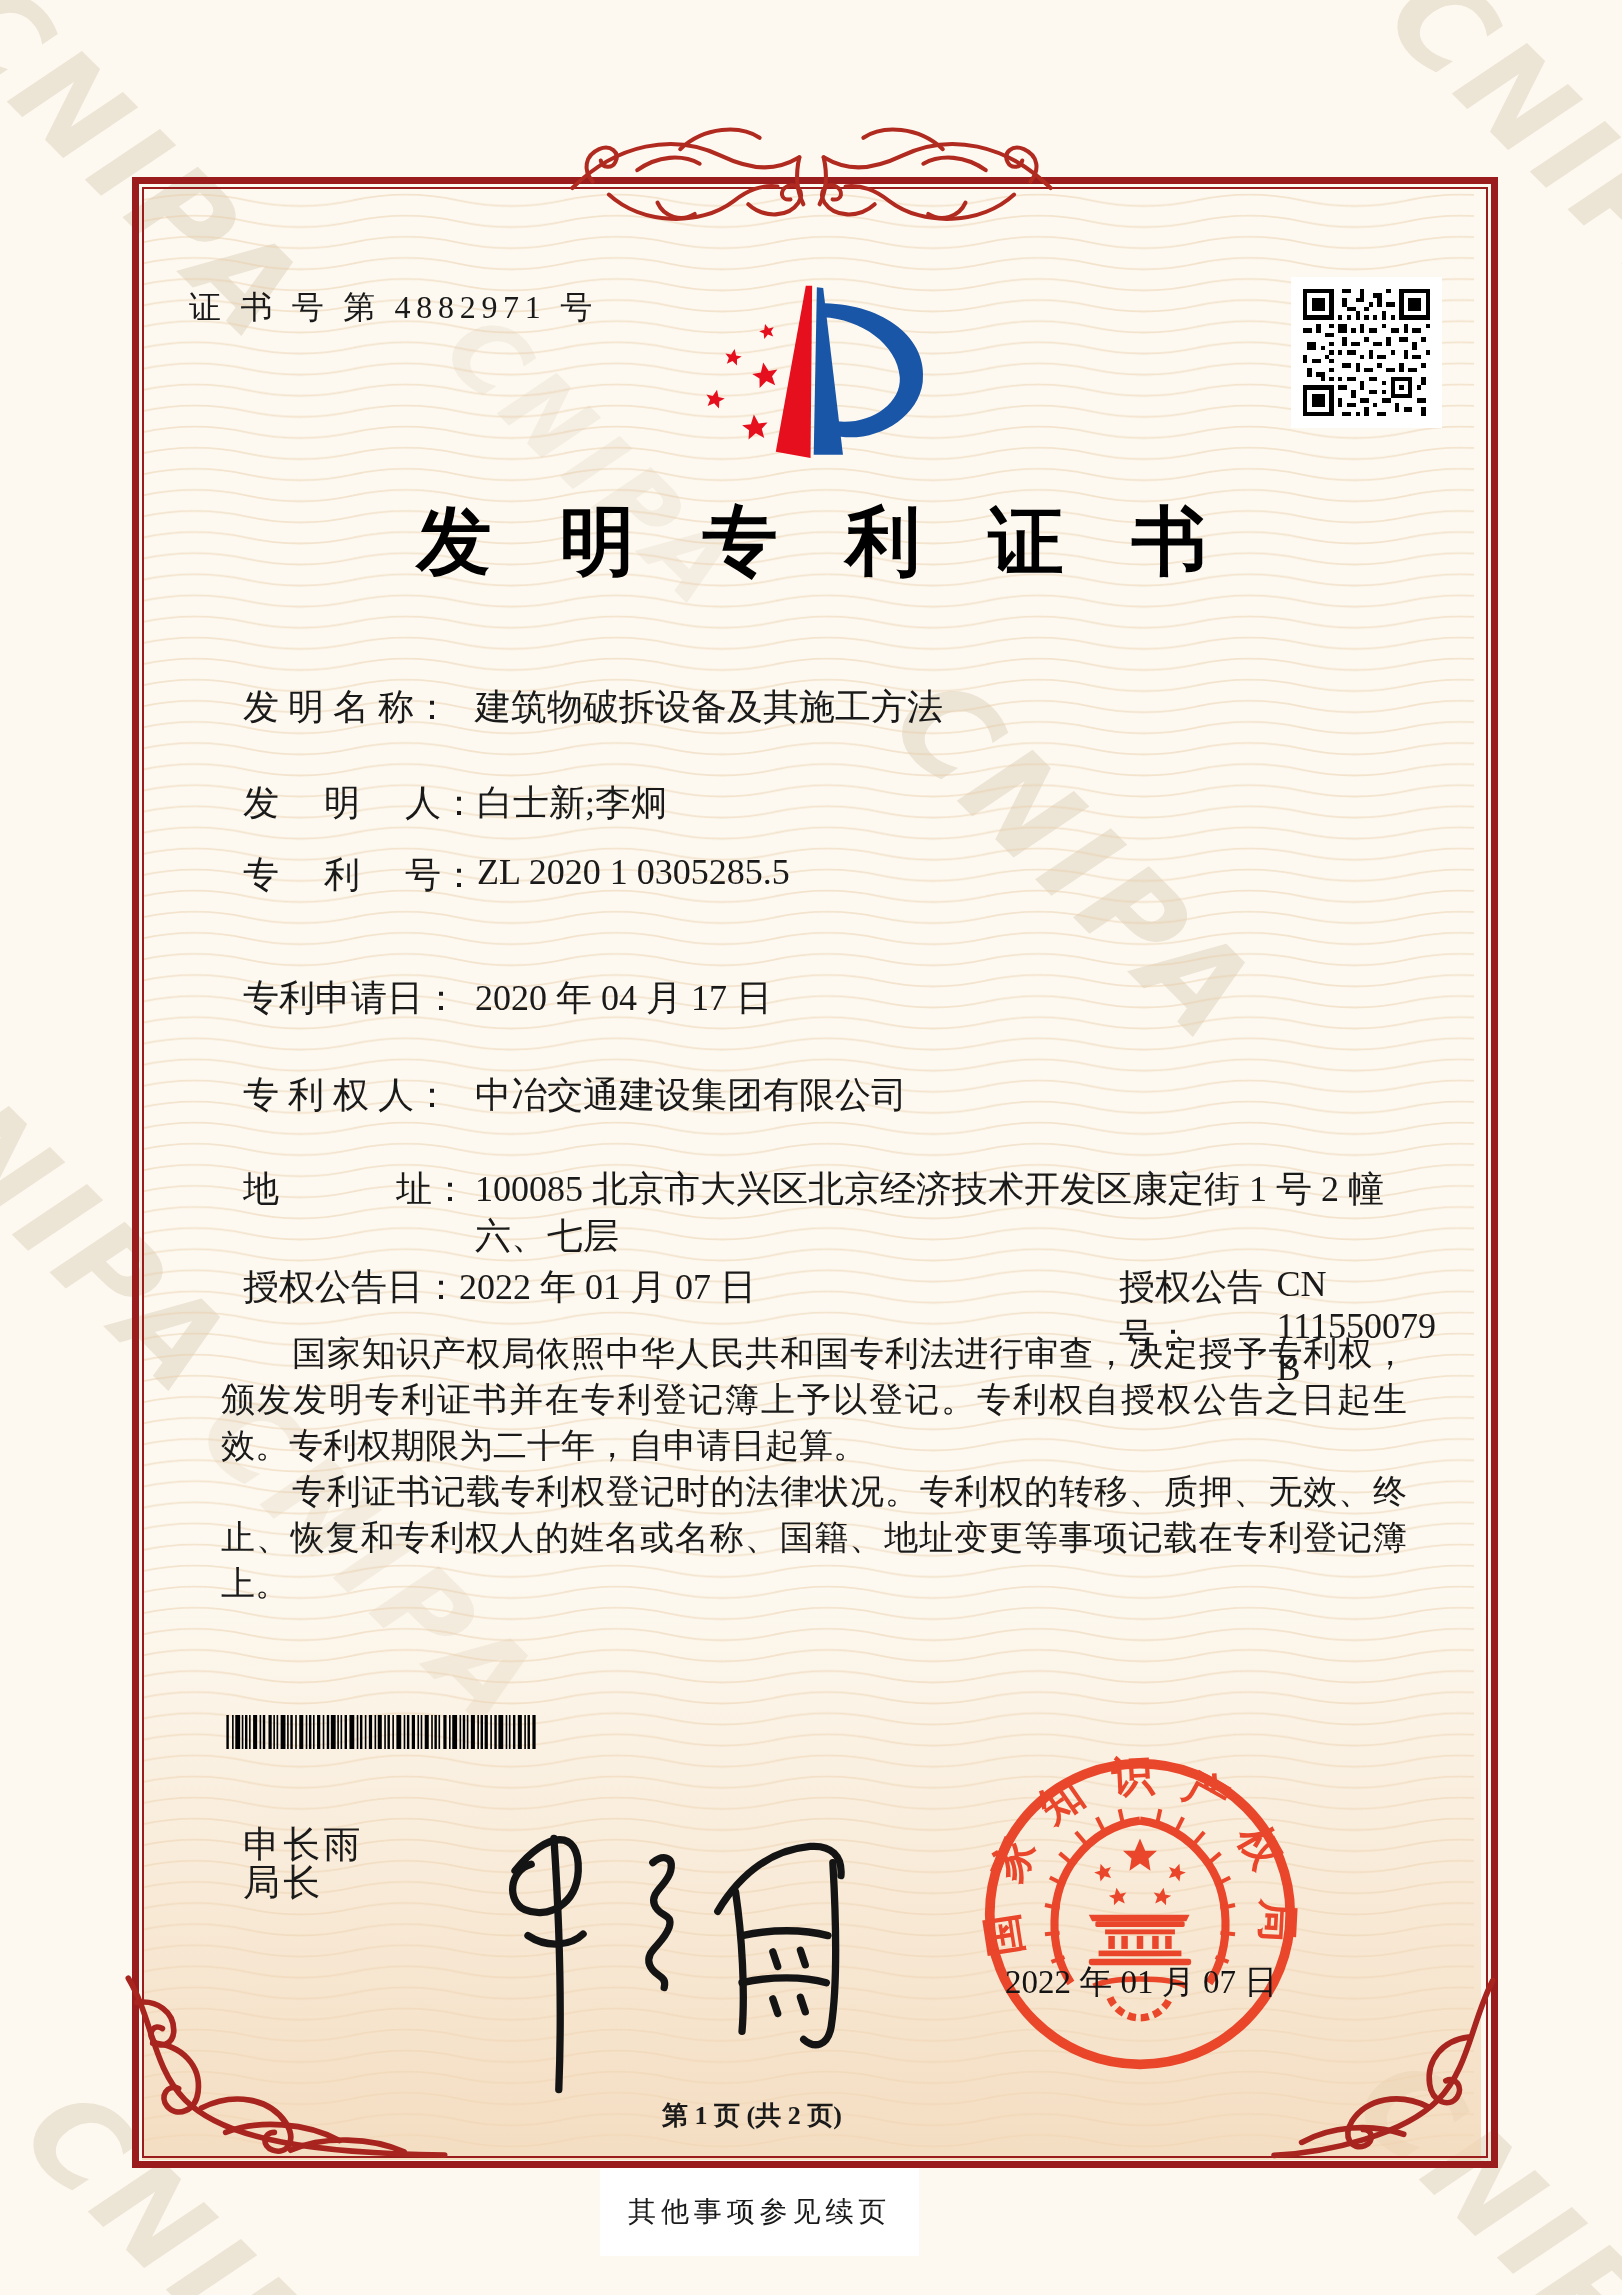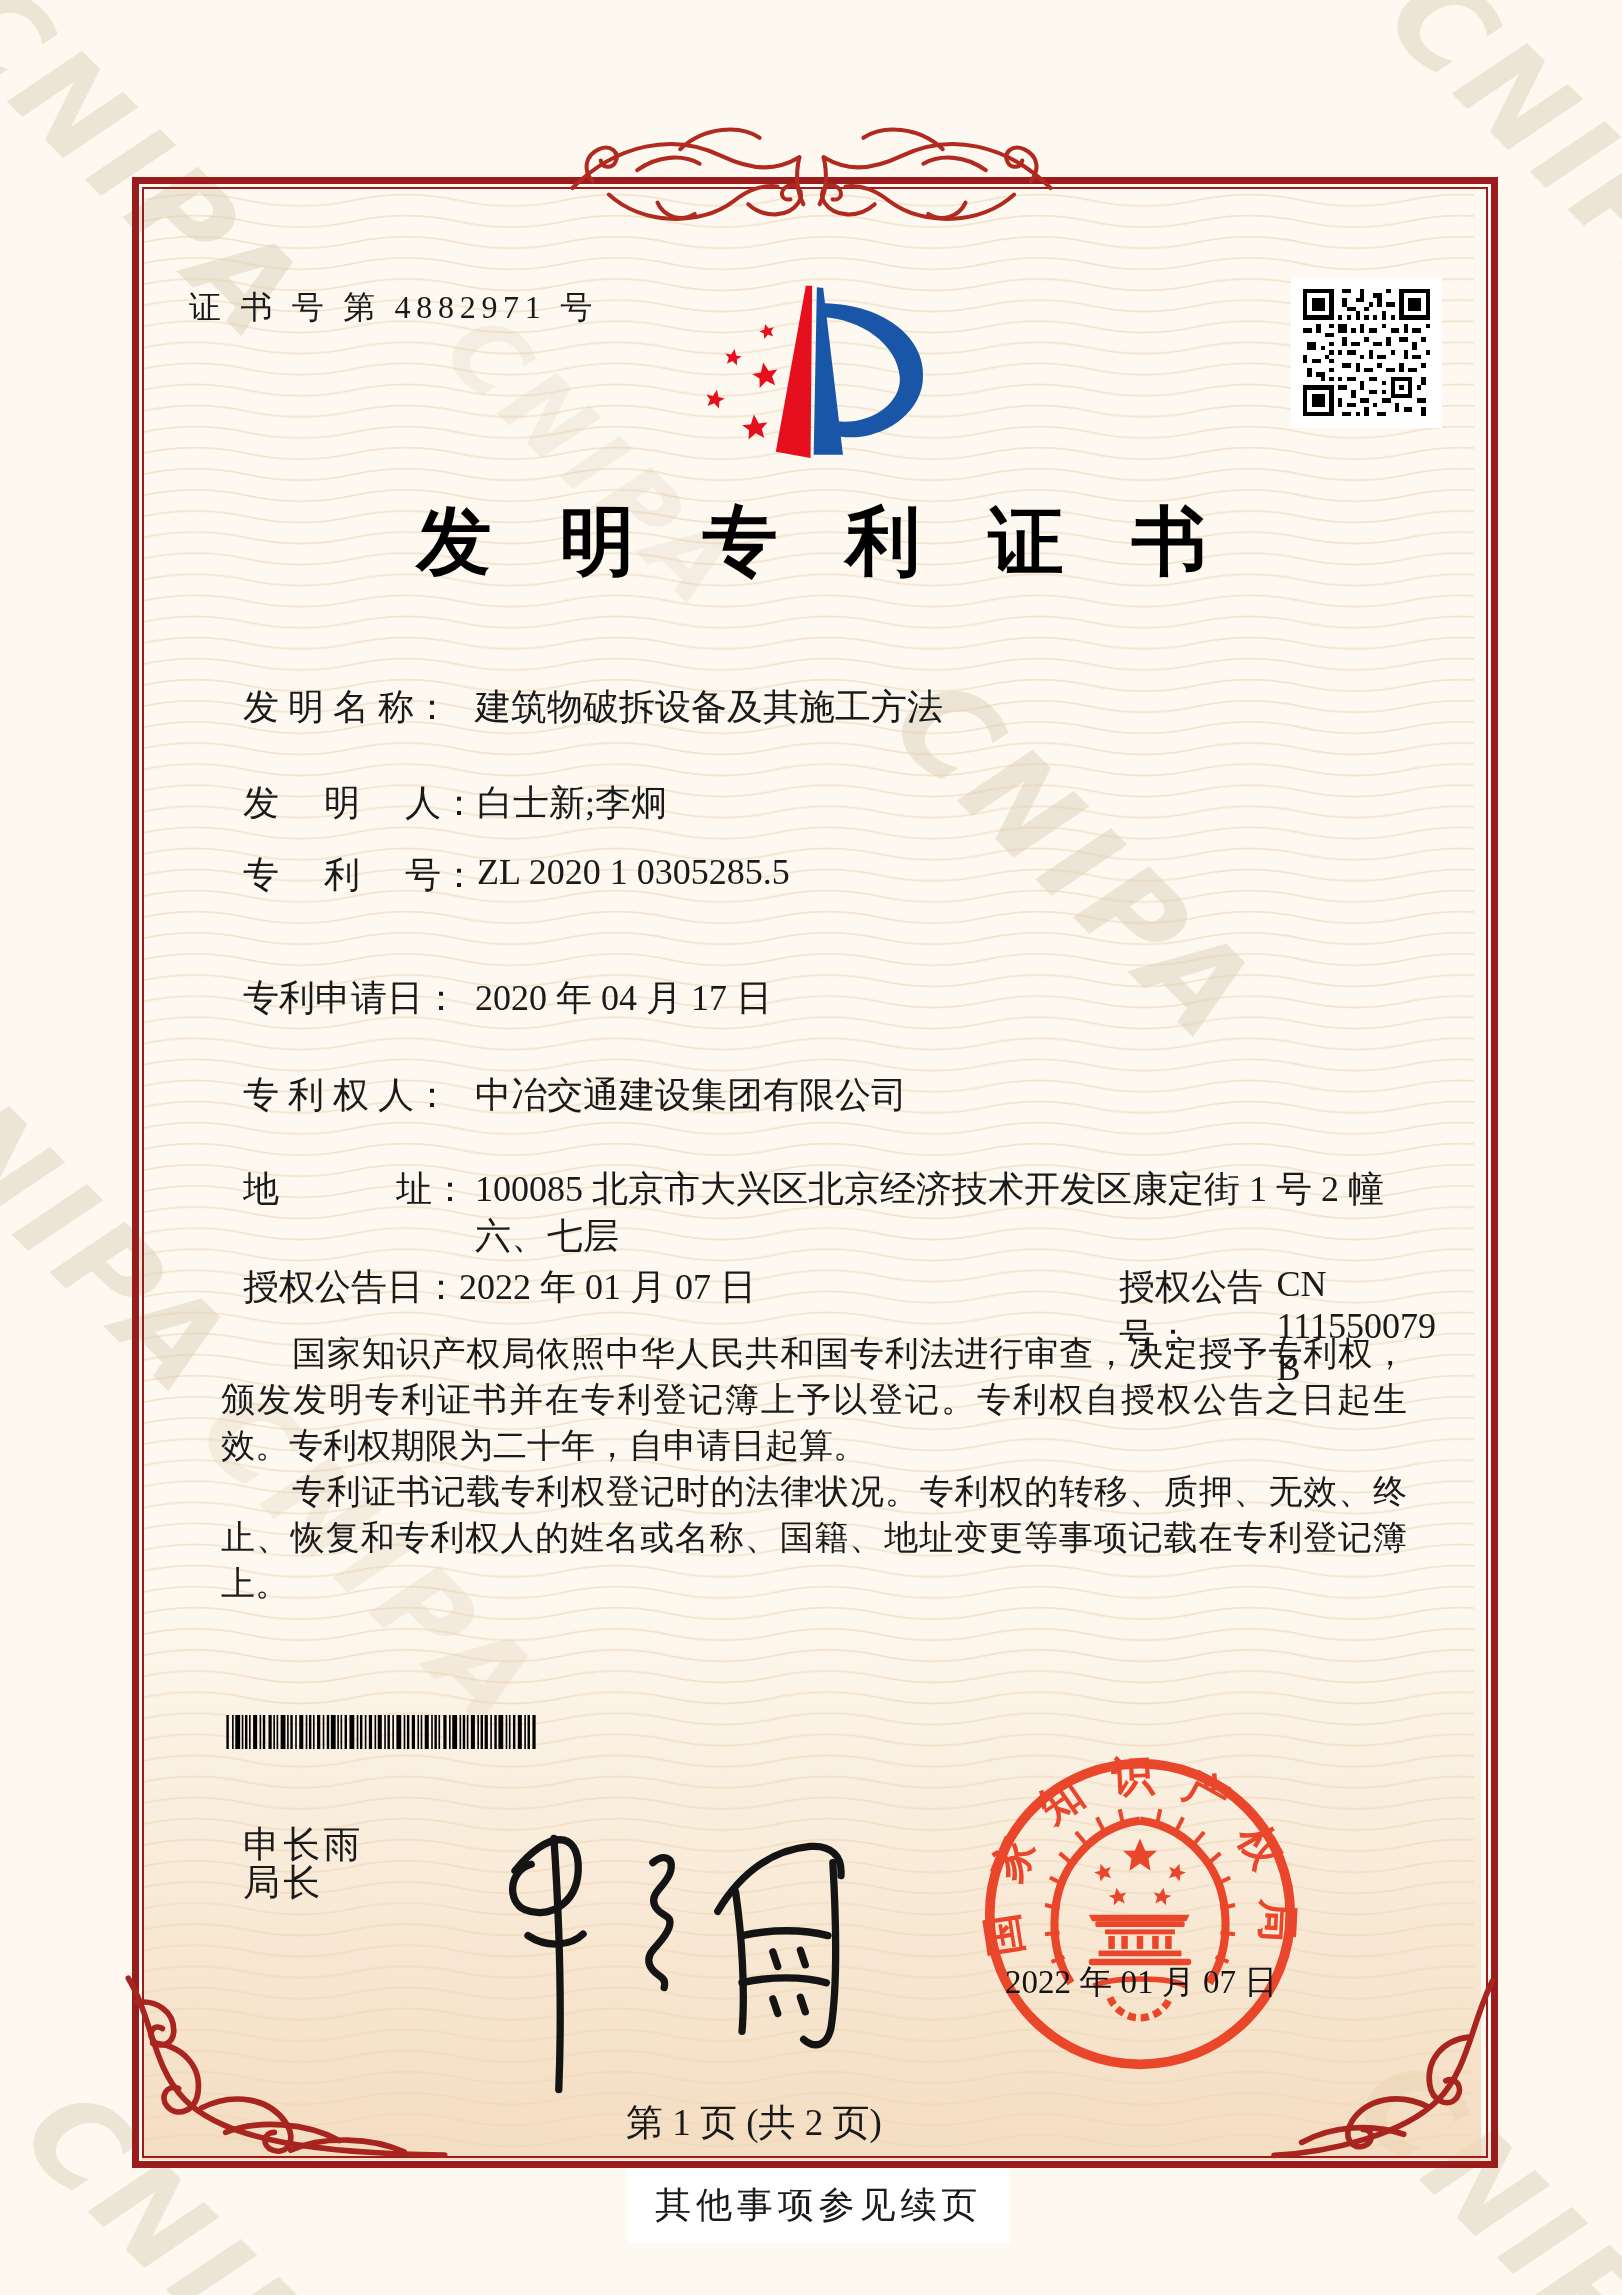--- a/index.html
+++ b/index.html
@@ -64,24 +64,24 @@
   
   .barcode{ position:absolute; left:226px; top:1715px; z-index:5; }
   .signer-title{ position:absolute; left:243px; top:1858px; z-index:5; font-size:37px; letter-spacing:3.2px;}
   .signer-name{ position:absolute; left:243px; top:1820px; z-index:5; font-size:37px; letter-spacing:3.2px;text-align:center;}
   .signature{ position:absolute; left:450px; top:1814px; z-index:6; }
   .seal{ position:absolute; left:980px; top:1754px; z-index:5; }
   .seal-date{
     position:absolute; left:1005px; top:1960px; width:276px; z-index:7;
     font-size:33px; color:#141414; white-space:nowrap;
   }
-  .page-no{ position:absolute; left:626px; top:2098px; z-index:5; font-size:37px; }
+  .page-no{ position:absolute; left:662px; top:2098px; z-index:5; font-size:26px;font-weight:bold; }
   .note-box{
-    position:absolute; left:627px; top:2168px; z-index:6;
-    background:#ffffff; padding:13px 28px; font-size:36px; letter-spacing:4.9px;
+    position:absolute; left:600px; top:2168px; z-index:6;
+    background:#ffffff; padding:25px 28px; font-size:28px; letter-spacing:4.9px;
   }
   .corner-flourish{ position:absolute; z-index:4; }
   .top-ornament{ position:absolute; left:560px; top:107px; z-index:4; }
 </style>
 </head>
 <body>
 
 <div class="page">
 
   <div class="wm" style="left:16px;top:-49px;font-size:122px;">CNIPA</div>

